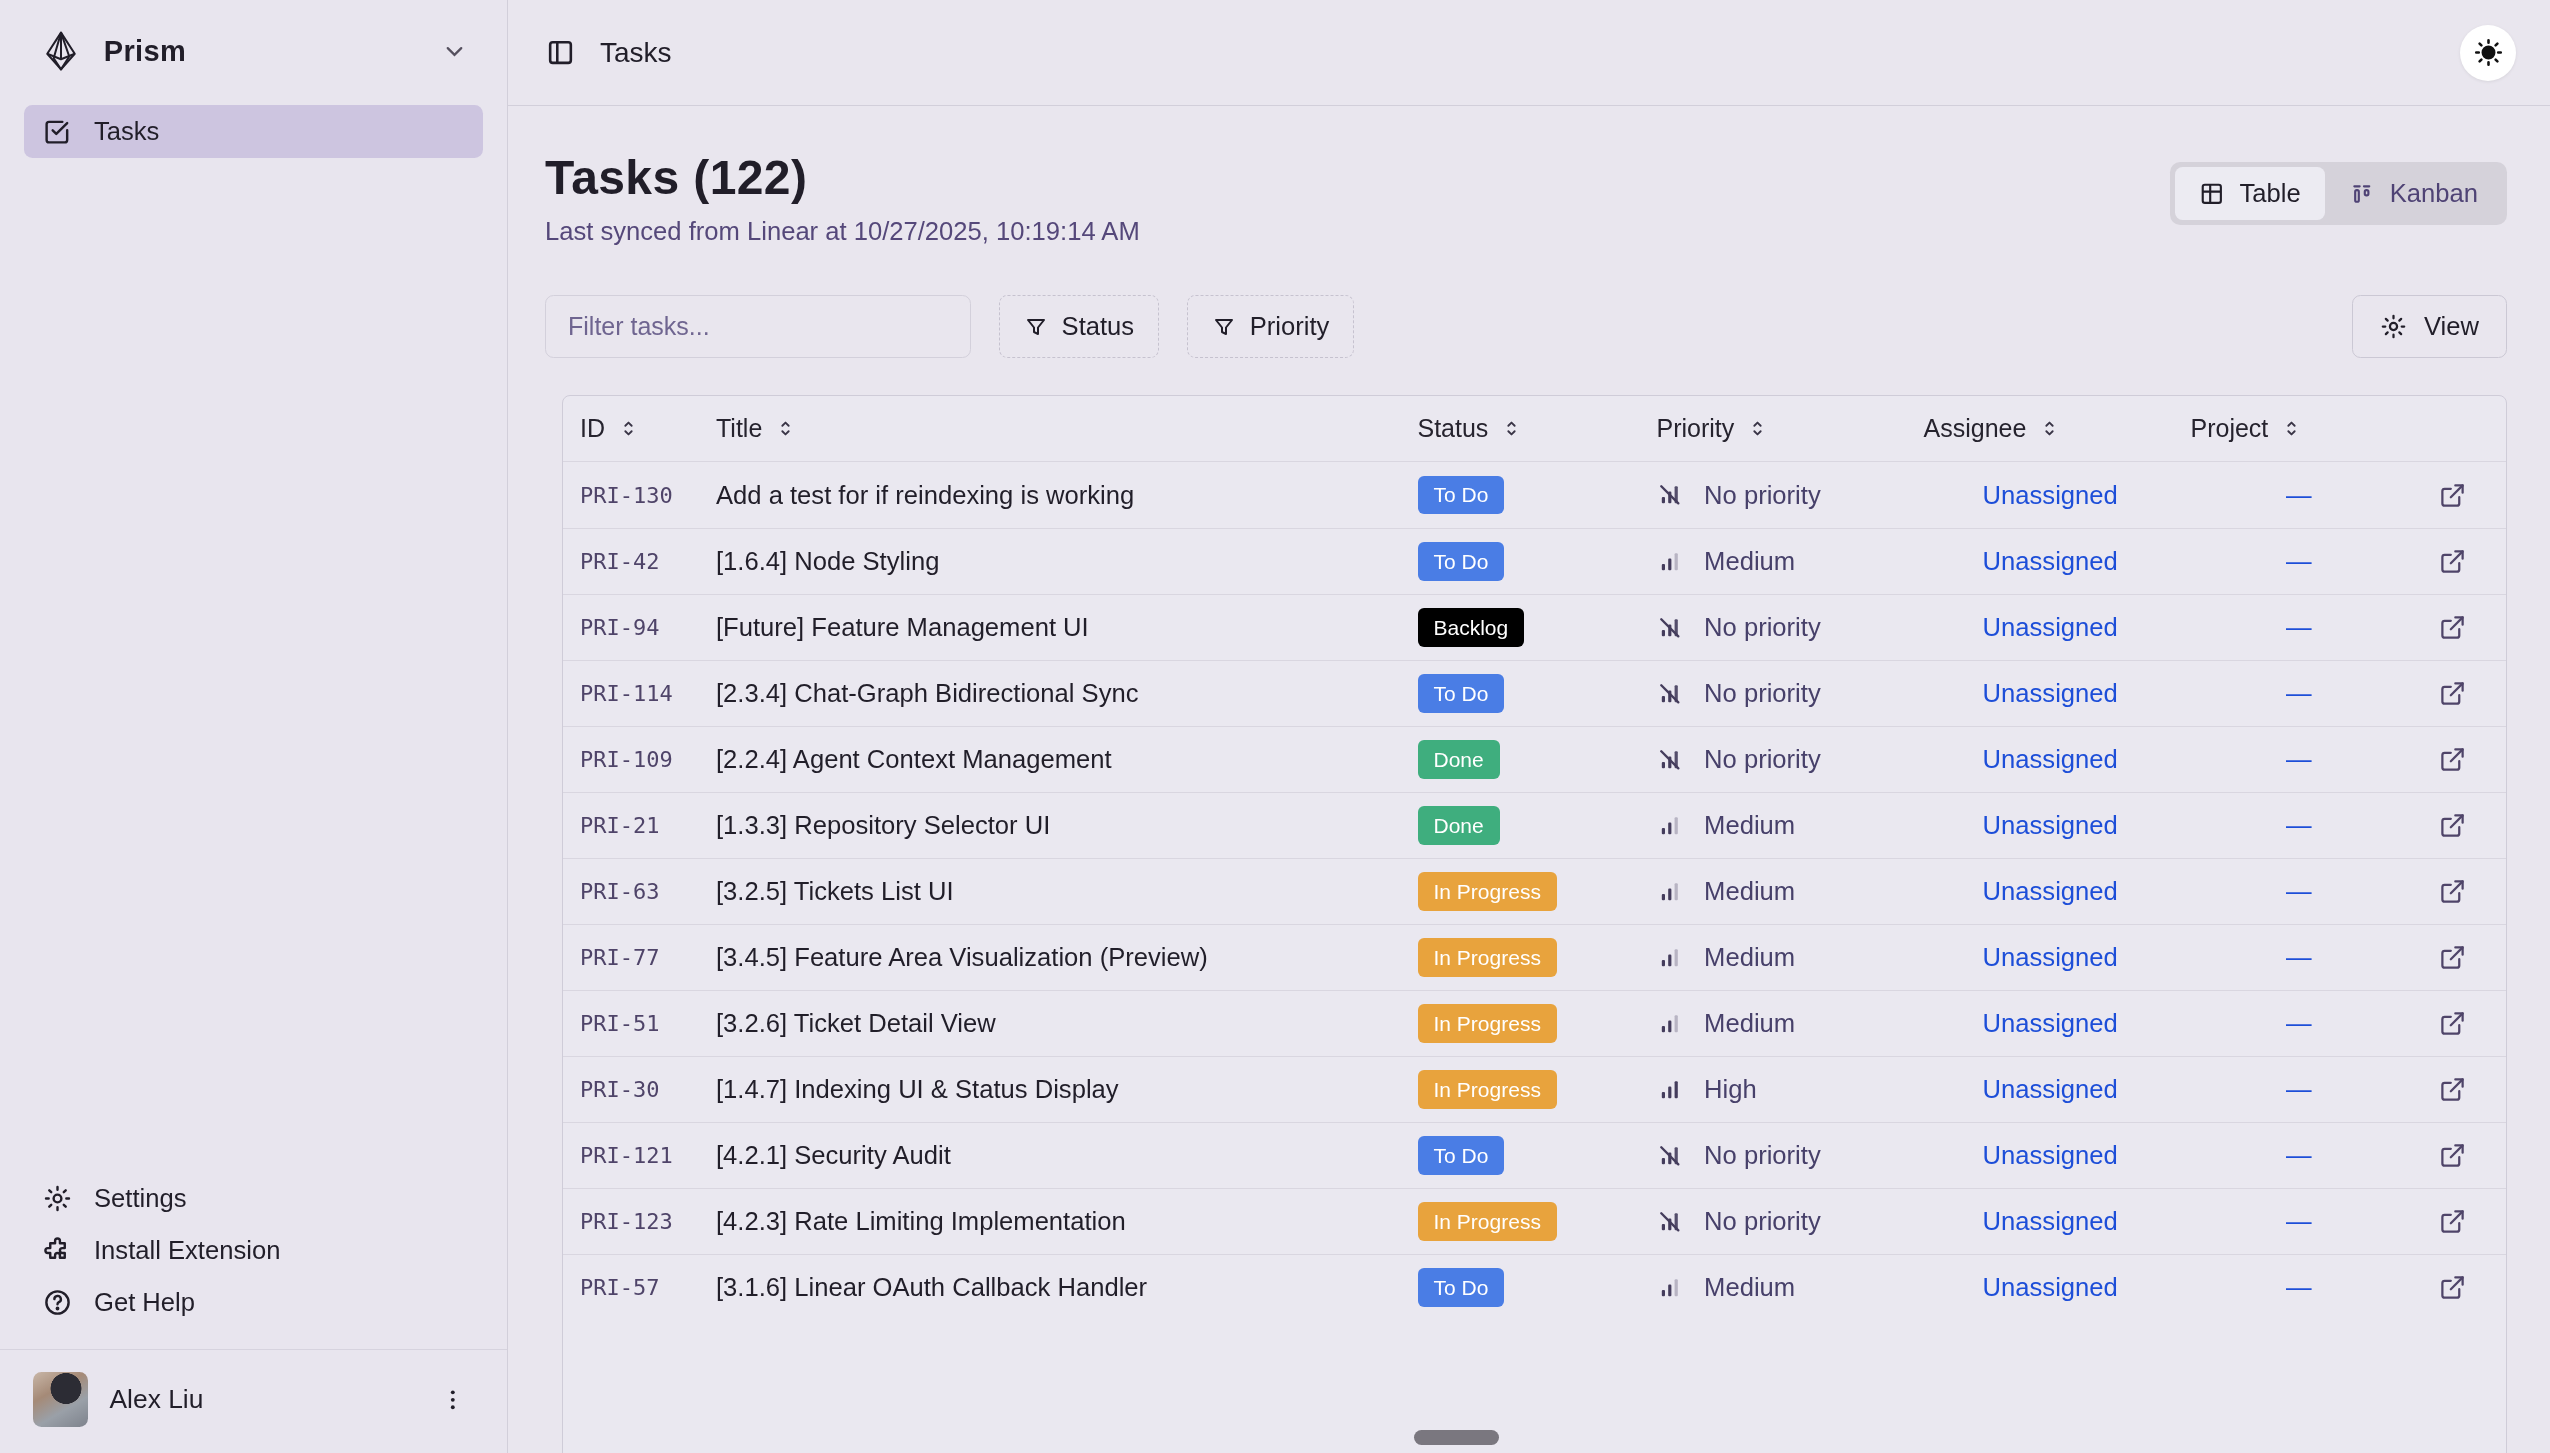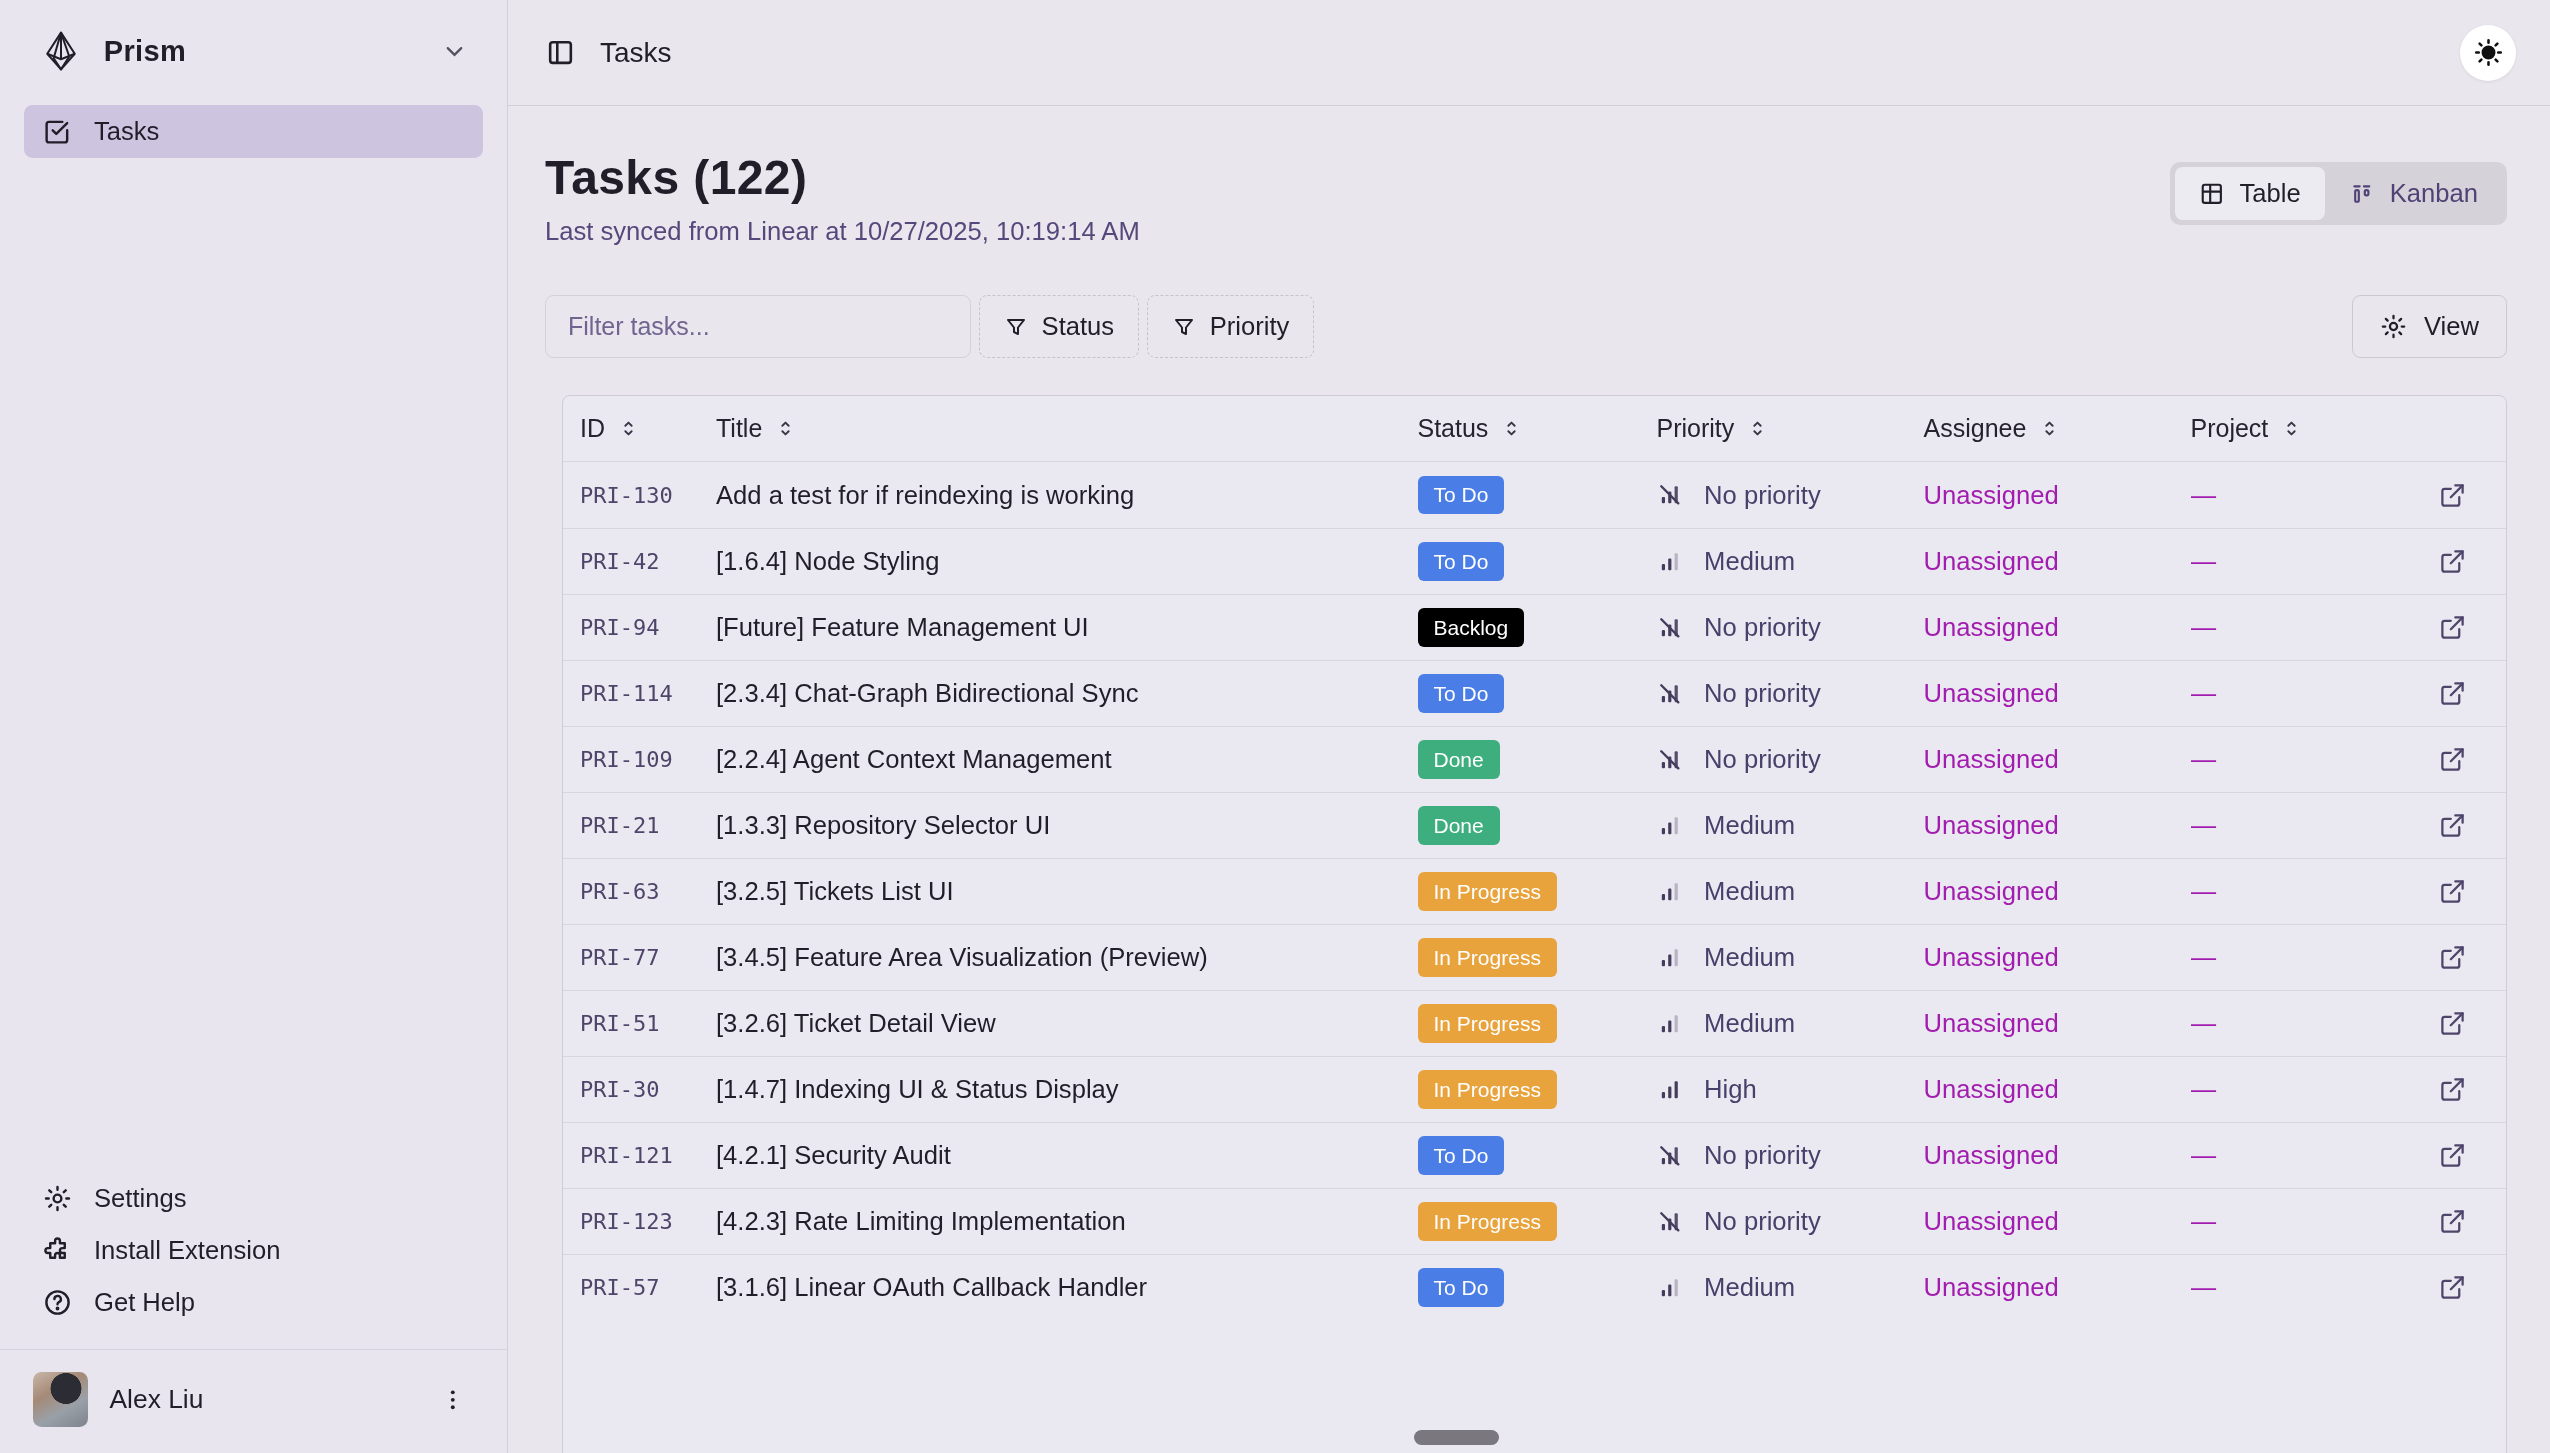--- a/index.html
+++ b/index.html
@@ -62,21 +62,21 @@
 
   .seg-toggle {
     background:#d5d2da; border-radius:10.2px; padding:5.1px; display:flex; margin-top:12px;
   }
   .seg {
     display:flex; align-items:center; gap:15.3px; font-size:25.6px; padding:0 24px;
     height:53px; border-radius:7.7px; color:#4f4375; cursor:pointer; border:none; background:transparent;
   }
   .seg.active { background:#ecebf2; color:#211e29; }
 
-  .filter-row { display:flex; align-items:flex-start; gap:8px; margin-top:49px; }
+  .filter-row { display:flex; align-items:flex-start; gap:28px; margin-top:49px; }
   .filter-input {
     width:426px; height:63px; border:1.7px solid #d3d0db; border-radius:8.5px;
     background:transparent; font-size:25px; padding:0 22px; color:#211e29;
     font-family:inherit; outline:none;
   }
   .filter-input::placeholder { color:#6f6590; }
   .dash-btn {
     display:flex; align-items:center; gap:13.6px; height:63px; padding:0 24px;
     border:1.7px dashed #c6c2cf; border-radius:8.5px; background:transparent;
     font-size:25.6px; color:#211e29; cursor:pointer; font-family:inherit;
@@ -108,21 +108,21 @@
   .badge {
     display:inline-block; font-size:21px; font-weight:500; color:#fff;
     padding:7.7px 16px; border-radius:6px; line-height:1.1;
   }
   .c-priority { display:flex; align-items:center; gap:22px; color:#47406a; }
   .prio-icon { color:#443c5c; position:relative; }
   .prio-icon .slash { display:none; }
   .prio-none .slash { display:block; }
   .prio-none .bar3 { opacity:.9; }
   .prio-medium .bar3 { opacity:.3; }
-  .c-assignee, .c-project { color:#a21caf; }
+  .c-assignee, .c-project { color:#1d4ed8;text-align:center; }
   .c-link { display:flex; justify-content:center; }
   .link-btn { color:#4f4469; cursor:pointer; background:none; border:none; padding:3.4px; }
 
   
   .table-footer {
     display:flex; align-items:center; justify-content:flex-end; gap:29px;
     padding:34px 0 0 0; height:94px;
   }
   .rpp-label { font-size:26.4px; }
   .rpp-select {

